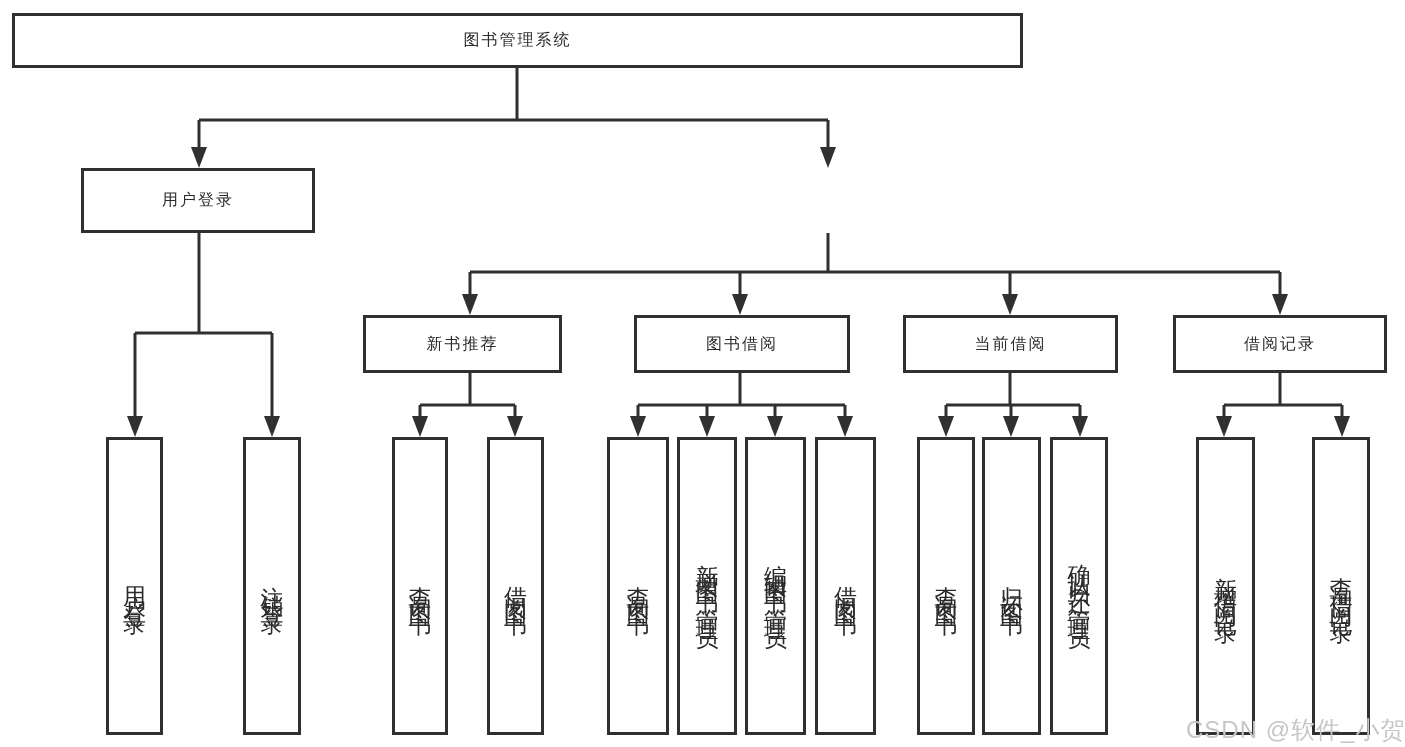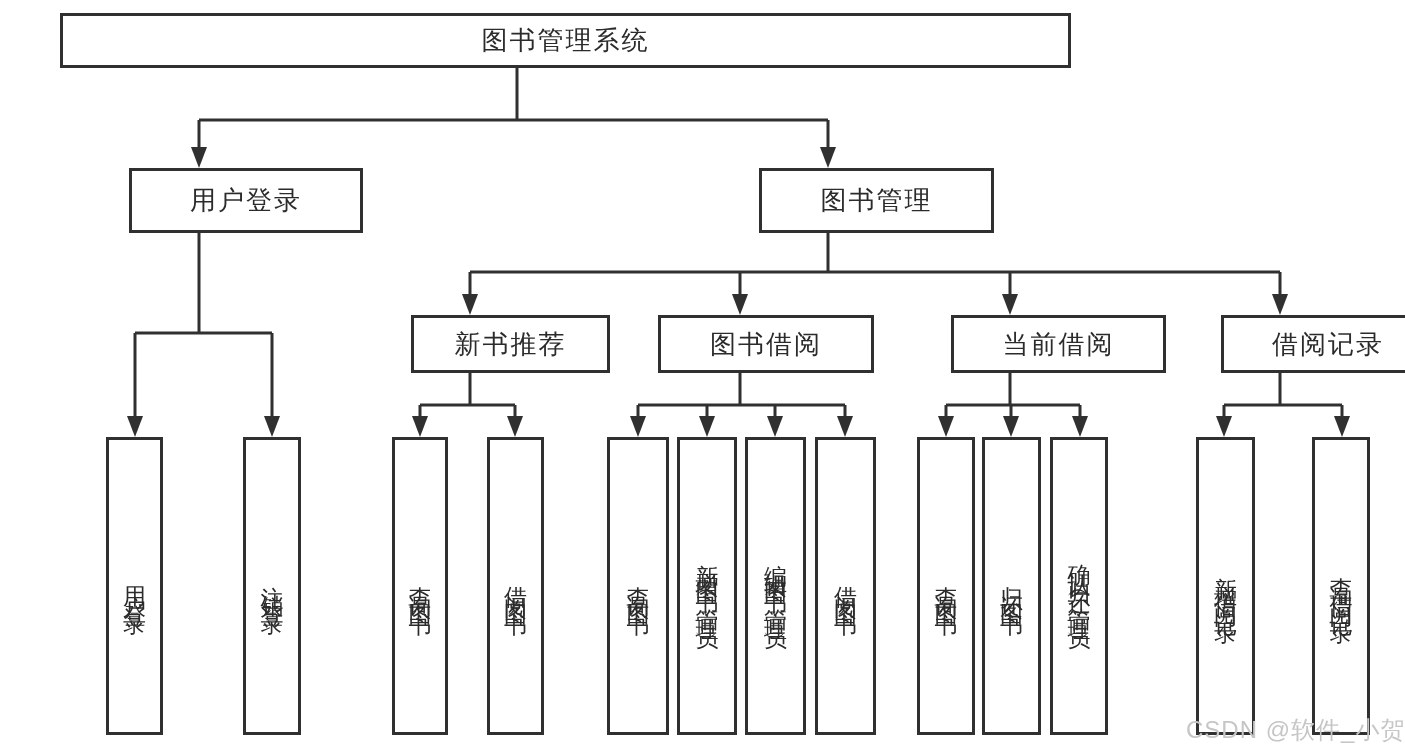--- a/index.html
+++ b/index.html
@@ -17,35 +17,35 @@
   }
   .node{
     position:absolute;
     box-sizing:border-box;
     border:3px solid var(--line,#303030);
     background:#ffffff;
     display:flex;align-items:center;justify-content:center;
     color:var(--text,#2b2b2b);
     z-index:2;
   }
-  .h{font-size:26px;letter-spacing:2px;white-space:nowrap;margin-left:48px;}
+  .h{font-size:16px;letter-spacing:2px;white-space:nowrap;}
   .v{
     writing-mode:vertical-rl;
     text-orientation:mixed;
     font-size:23px;
     letter-spacing:9px;
     line-height:1;
   }
   .leaf{top:437px;height:298px;}
 
   #n-root{left:12px;top:13px;width:1011px;height:55px;}
   #n-l2a{left:81px;top:168px;width:234px;height:65px;}
   #n-l2b{left:711px;top:168px;width:235px;height:65px;}
   #n-l3a{left:363px;top:315px;width:199px;height:58px;}
-  #n-l3b{left:610px;top:315px;width:216px;height:58px;}
+  #n-l3b{left:634px;top:315px;width:216px;height:58px;}
   #n-l3c{left:903px;top:315px;width:215px;height:58px;}
   #n-l3d{left:1173px;top:315px;width:214px;height:58px;}
 
   #n-lf1{left:106px;width:57px;}
   #n-lf2{left:243px;width:58px;}
   #n-lf3{left:392px;width:56px;}
   #n-lf4{left:487px;width:57px;}
   #n-lf5{left:607px;width:62px;}
   #n-lf6{left:677px;width:60px;}
   #n-lf7{left:745px;width:61px;}
@@ -98,21 +98,20 @@
       <polygon points="1003,416 1019,416 1011,437"></polygon>
       <polygon points="1072,416 1088,416 1080,437"></polygon>
       <polygon points="1216,416 1232,416 1224,437"></polygon>
       <polygon points="1334,416 1350,416 1342,437"></polygon>
     </g>
   </svg>
 
   <div id="n-root" class="node h">图书管理系统</div>
 
   <div id="n-l2a" class="node h">用户登录</div>
-  <div id="n-l2b" class="node h">图书管理</div>
 
   <div id="n-l3a" class="node h">新书推荐</div>
   <div id="n-l3b" class="node h">图书借阅</div>
   <div id="n-l3c" class="node h">当前借阅</div>
   <div id="n-l3d" class="node h">借阅记录</div>
 
   <div id="n-lf1" class="node v leaf">用户登录</div>
   <div id="n-lf2" class="node v leaf">注销登录</div>
   <div id="n-lf3" class="node v leaf">查询图书</div>
   <div id="n-lf4" class="node v leaf">借阅图书</div>

